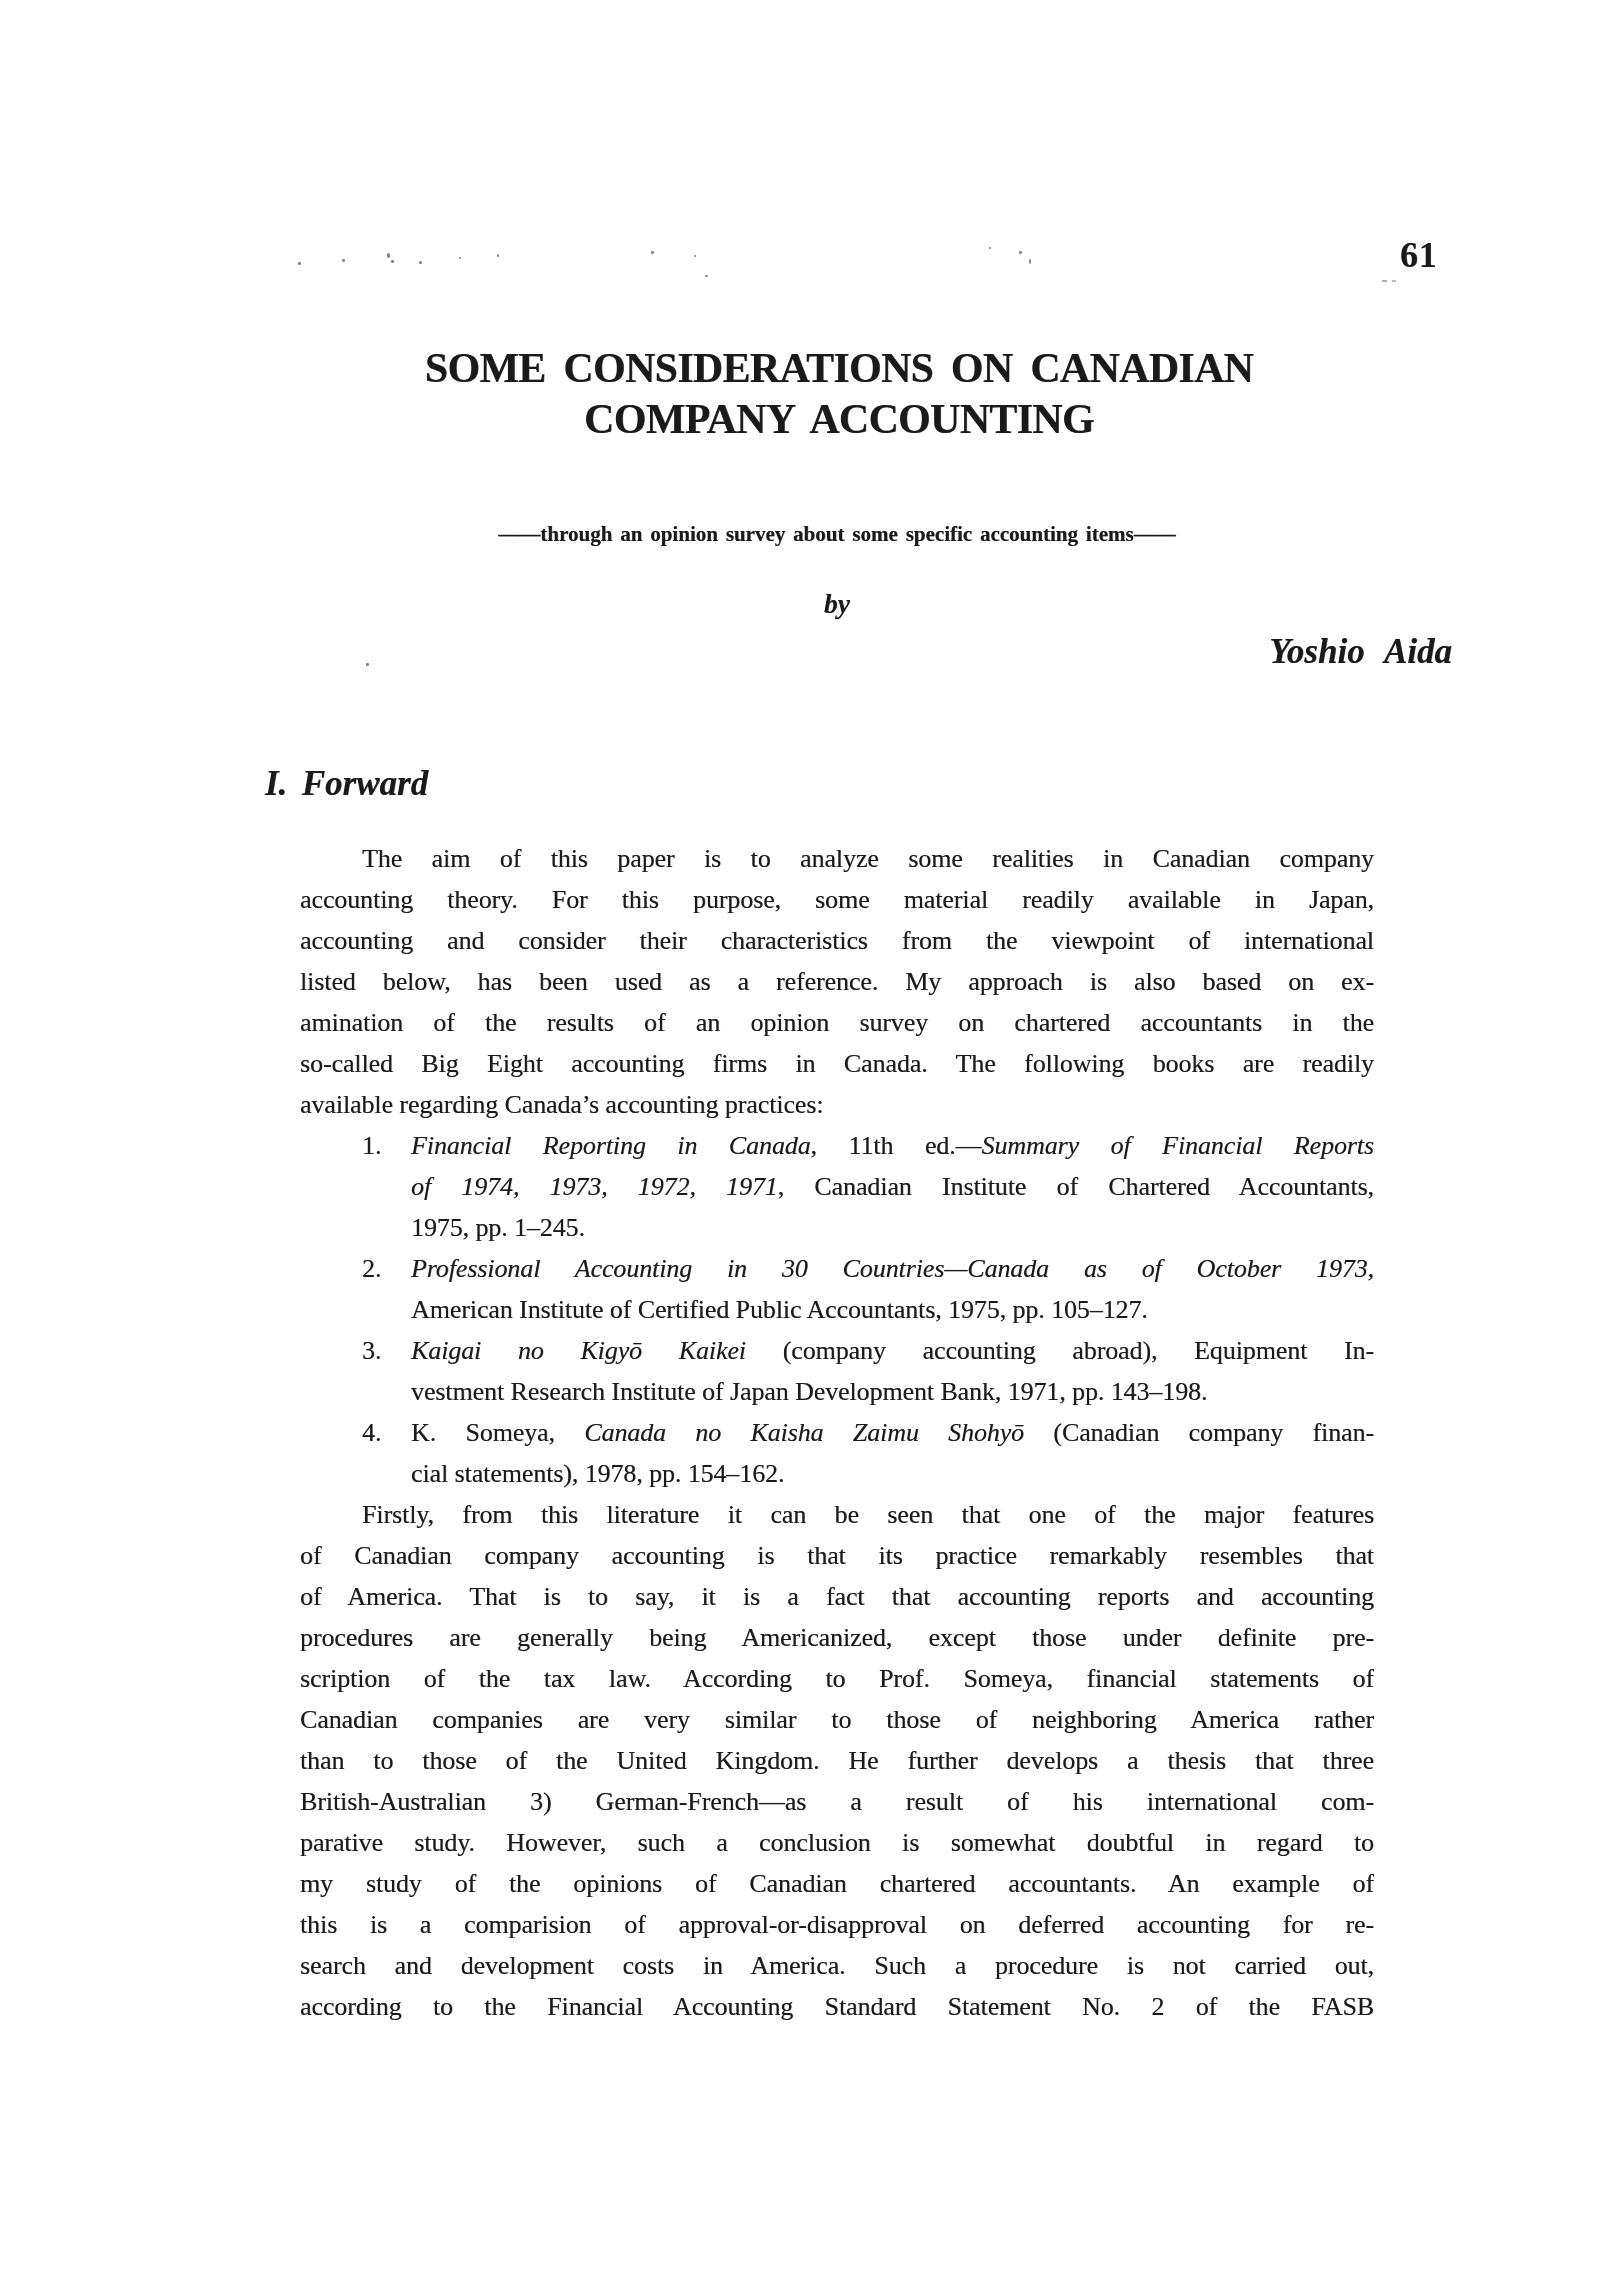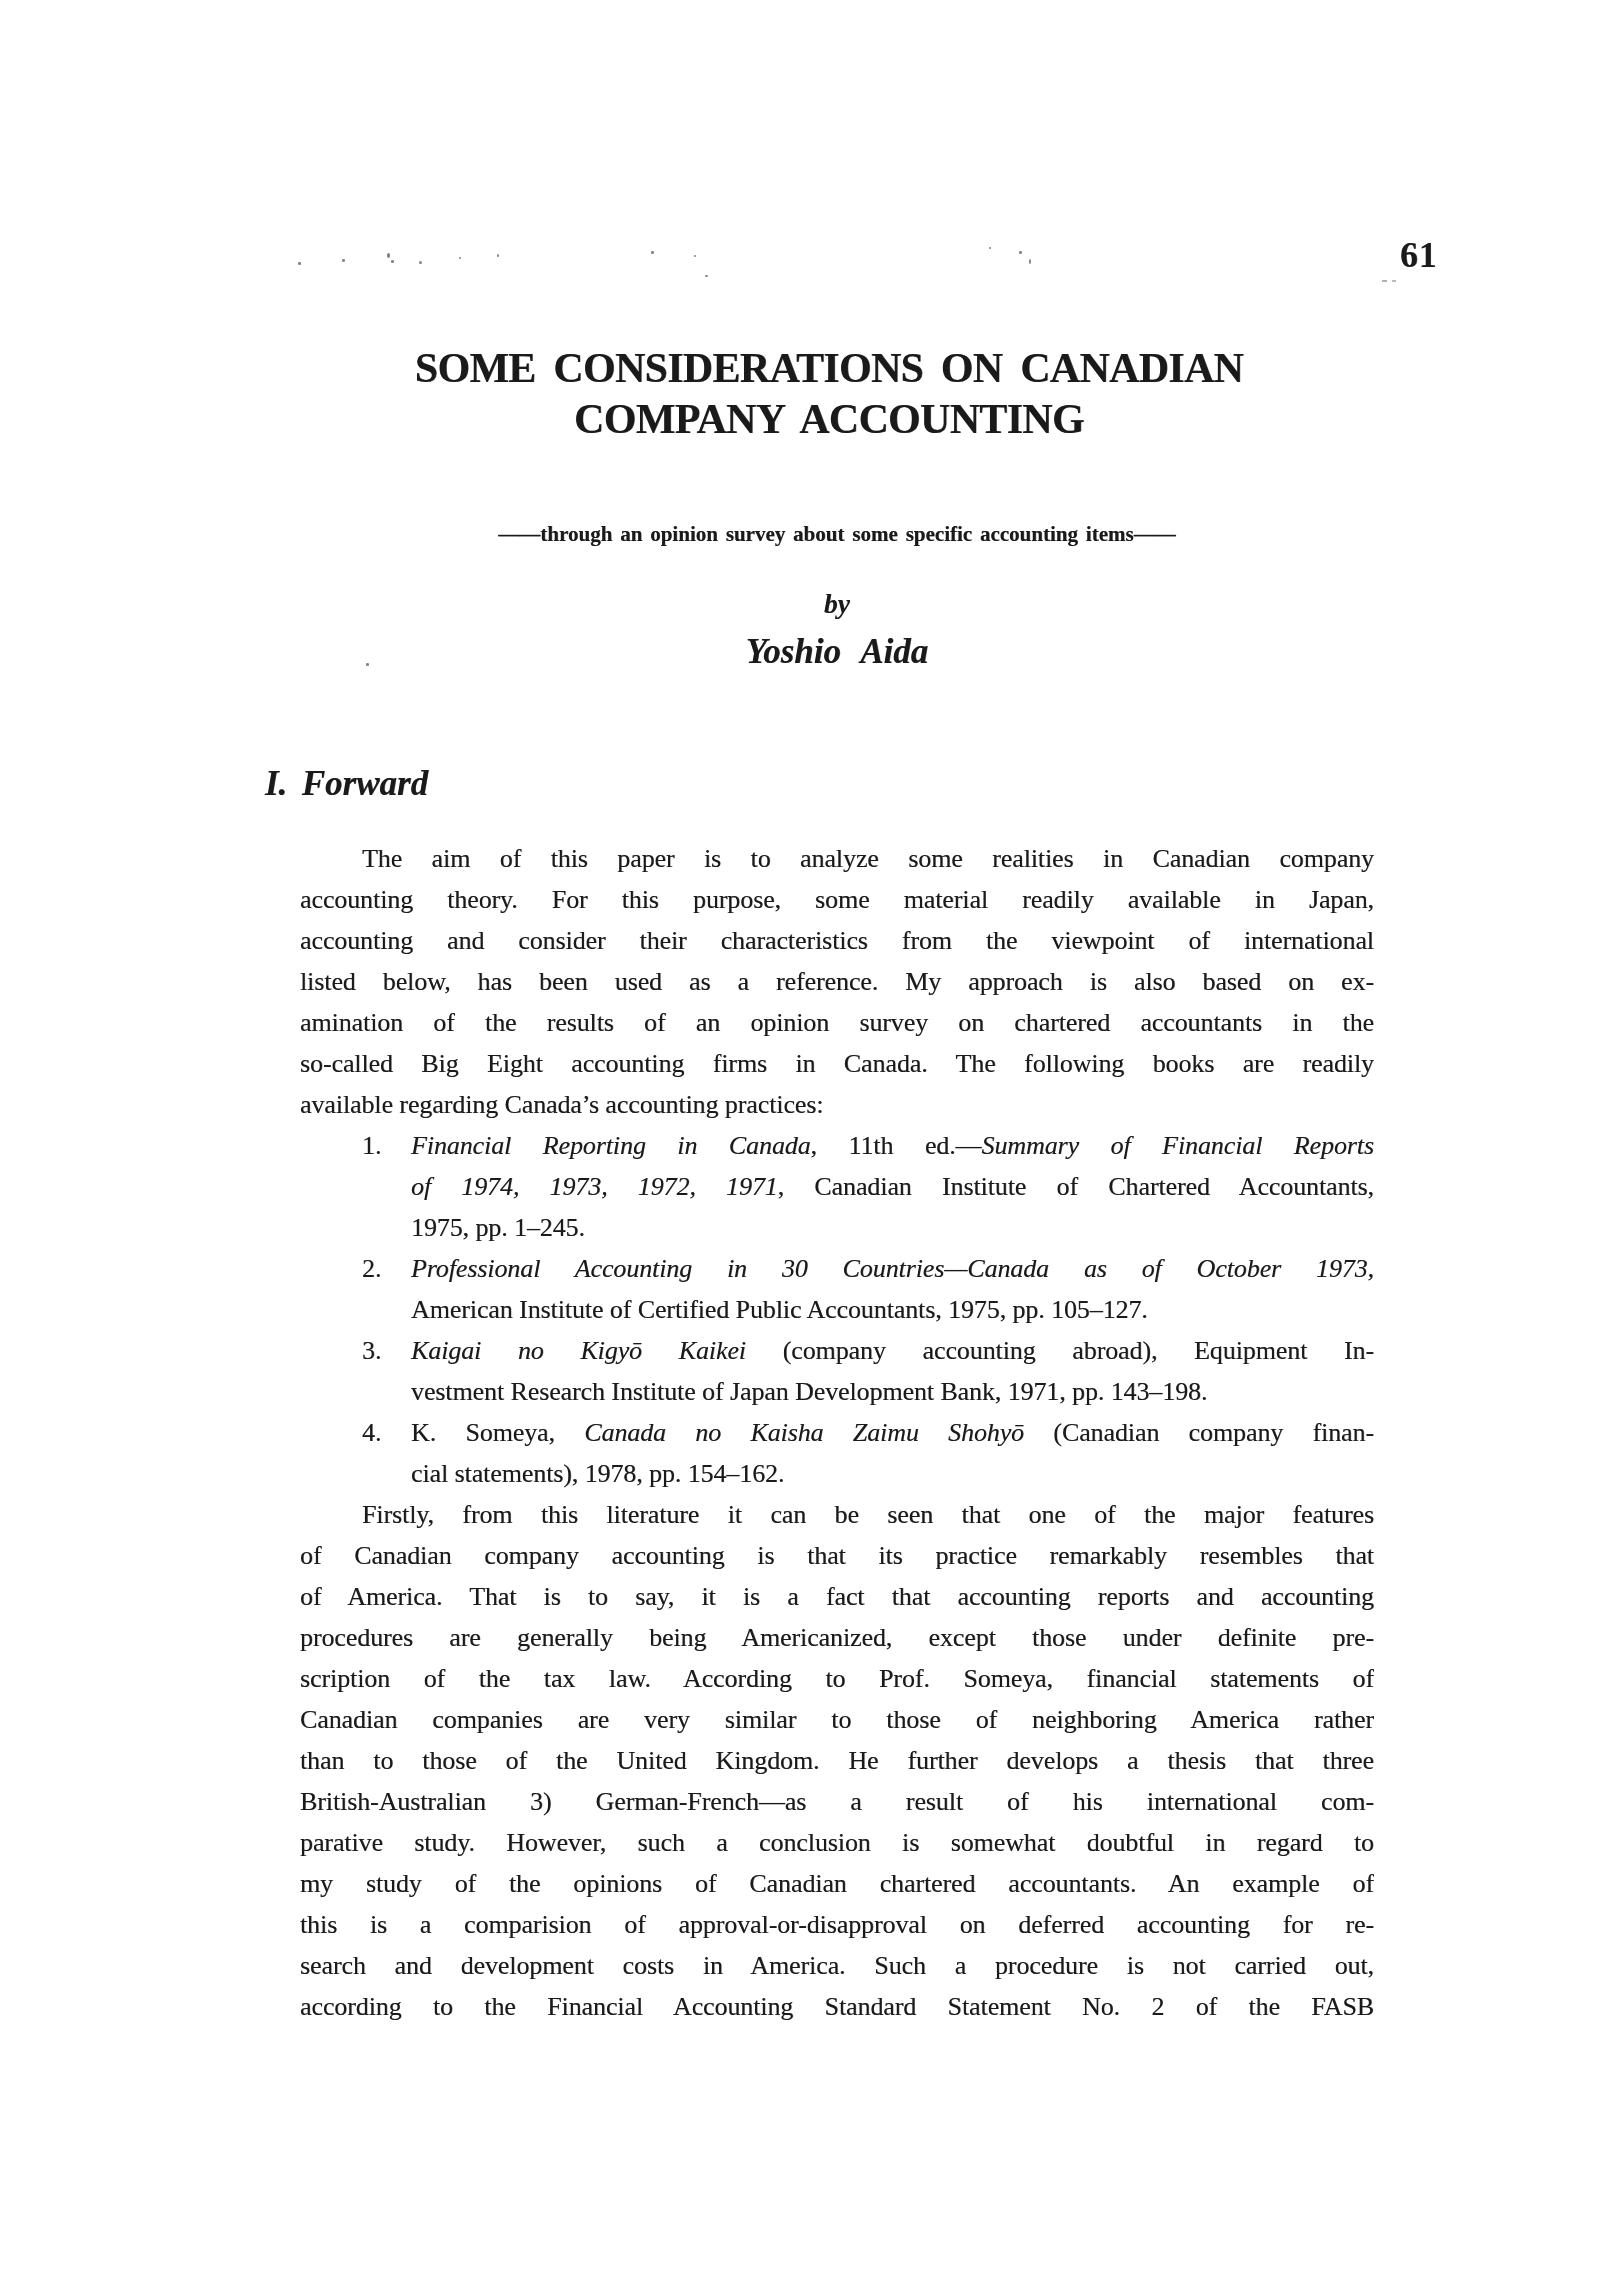--- a/index.html
+++ b/index.html
@@ -22,21 +22,21 @@
     top: 234px;
     left: 1400px;
     font-size: 36px;
     font-weight: bold;
     letter-spacing: 0.7px;
     text-shadow: 0.4px 0.3px 0 rgba(20,20,20,0.5);
   }
   .title {
     position: absolute;
     top: 343px;
-    left: 214px;
+    left: 224px;
     width: 1230px;
     margin: 0;
     text-align: center;
     font-size: 42px;
     font-weight: bold;
     line-height: 51px;
     letter-spacing: -0.7px;
     word-spacing: 7.9px;
     text-shadow: 0.5px 0.3px 0 rgba(15,15,15,0.55);
   }
@@ -62,21 +62,21 @@
     font-size: 27.5px;
     font-style: italic;
     font-weight: bold;
     text-shadow: 0.3px 0.3px 0 rgba(20,20,20,0.45);
   }
   .author {
     position: absolute;
     top: 632px;
     left: 222px;
     width: 1230px;
-    text-align: center;
+    text-align: right;
     font-size: 35px;
     font-style: italic;
     font-weight: bold;
     word-spacing: 11.8px;
     text-shadow: 0.4px 0.3px 0 rgba(15,15,15,0.55);
   }
   .section {
     position: absolute;
     top: 764px;
     left: 265px;

